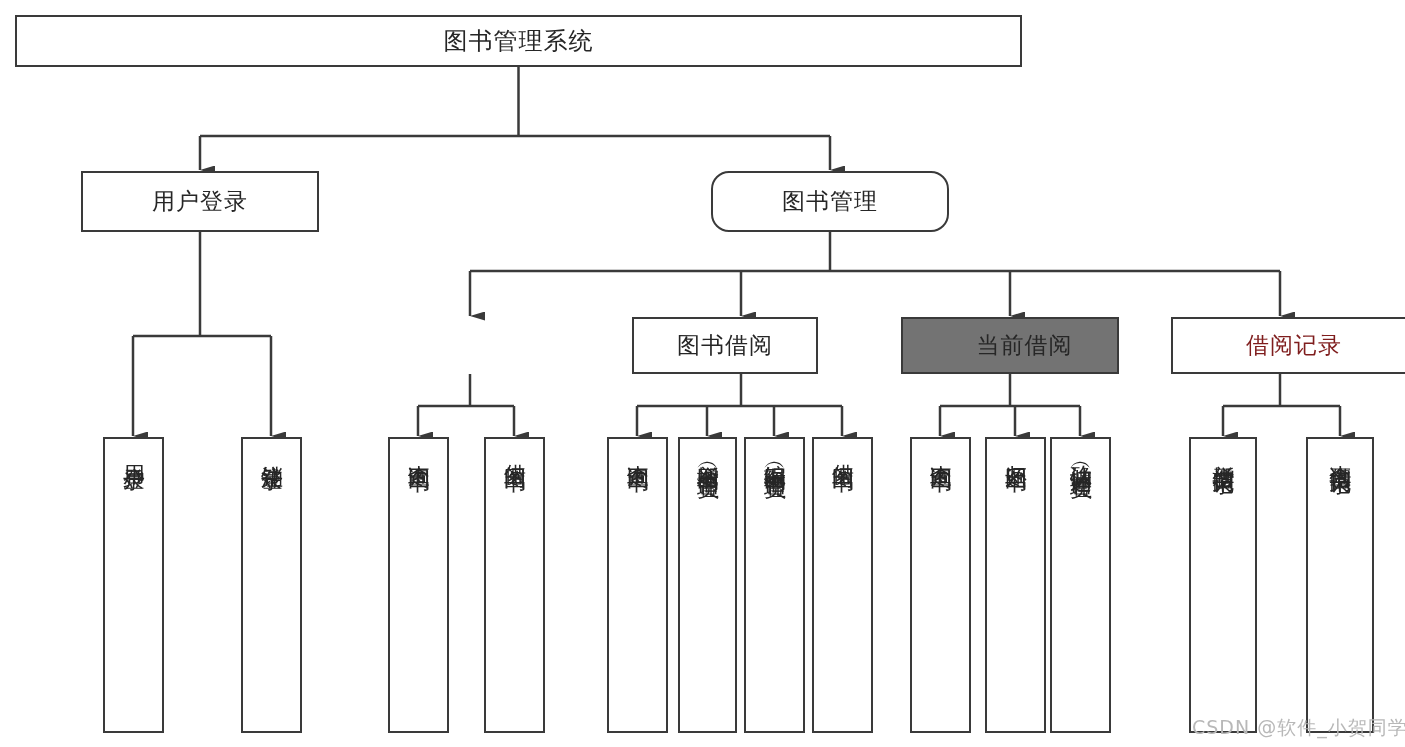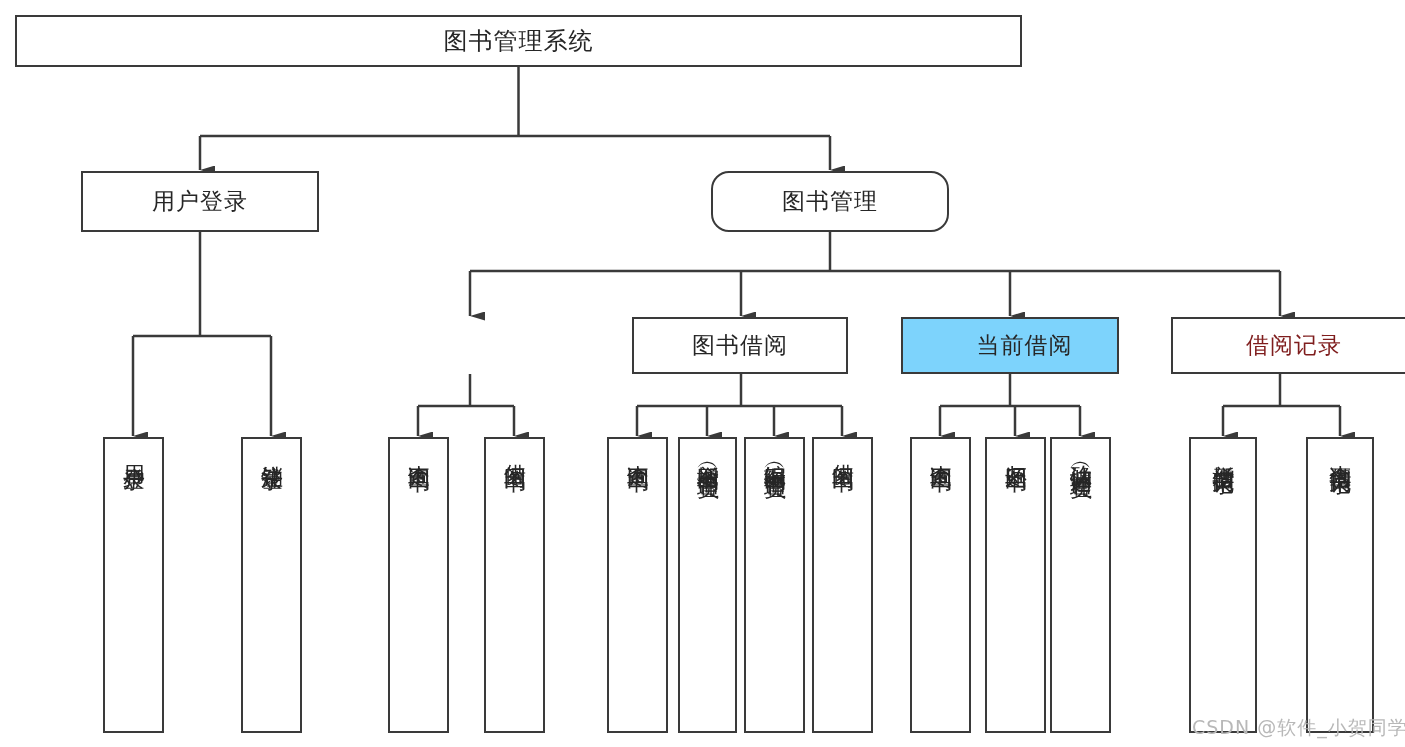--- a/index.html
+++ b/index.html
@@ -119,22 +119,22 @@
       <path d="M1223,406 L1223,436" marker-end="url(#arrow)"></path>
       <path d="M1340,406 L1340,436" marker-end="url(#arrow)"></path>
     </g>
   </svg>
 
   <div class="node horiz root" style="left: 15px; top: 15px; width: 1007px; height: 52px; border-color: rgb(58, 58, 58); background: rgb(255, 255, 255); color: rgb(38, 38, 38);">图书管理系统</div>
 
   <div class="node horiz" style="left: 81px; top: 171px; width: 238px; height: 61px; border-color: rgb(58, 58, 58); background: rgb(255, 255, 255); color: rgb(38, 38, 38);">用户登录</div>
   <div class="node horiz" style="left: 711px; top: 171px; width: 238px; height: 61px; border-color: rgb(58, 58, 58); background: rgb(255, 255, 255); color: rgb(38, 38, 38); border-radius: 18px;">图书管理</div>
 
-  <div class="node horiz" style="left: 632px; top: 317px; width: 216px; height: 57px; border-color: rgb(58, 58, 58); background: rgb(255, 255, 255); color: rgb(38, 38, 38);">图书借阅</div>
-  <div class="node horiz" style="left: 901px; top: 317px; width: 218px; height: 57px; border-color: rgb(58, 58, 58); background: #7dd3fc; color: rgb(38, 38, 38); padding-left: 29px;">当前借阅</div>
+  <div class="node horiz" style="left: 632px; top: 317px; width: 186px; height: 57px; border-color: rgb(58, 58, 58); background: rgb(255, 255, 255); color: rgb(38, 38, 38);">图书借阅</div>
+  <div class="node horiz" style="left: 901px; top: 317px; width: 218px; height: 57px; border-color: rgb(58, 58, 58); background: #737373; color: rgb(38, 38, 38); padding-left: 29px;">当前借阅</div>
   <div class="node horiz" style="left: 1171px; top: 317px; width: 246px; height: 57px; border-color: rgb(58, 58, 58); background: rgb(255, 255, 255); color: #7f1d1d;">借阅记录</div>
 
   <div class="node vert" style="left: 103px; top: 437px; width: 61px; height: 296px; border-color: rgb(58, 58, 58); background: rgb(255, 255, 255); color: rgb(38, 38, 38);">
     <span class="vert-label">用户登录</span>
   </div>
   <div class="node vert" style="left: 241px; top: 437px; width: 61px; height: 296px; border-color: rgb(58, 58, 58); background: rgb(255, 255, 255); color: rgb(38, 38, 38);">
     <span class="vert-label">注销登录</span>
   </div>
   <div class="node vert" style="left: 388px; top: 437px; width: 61px; height: 296px; border-color: rgb(58, 58, 58); background: rgb(255, 255, 255); color: rgb(38, 38, 38);">
     <span class="vert-label">查询图书</span>

